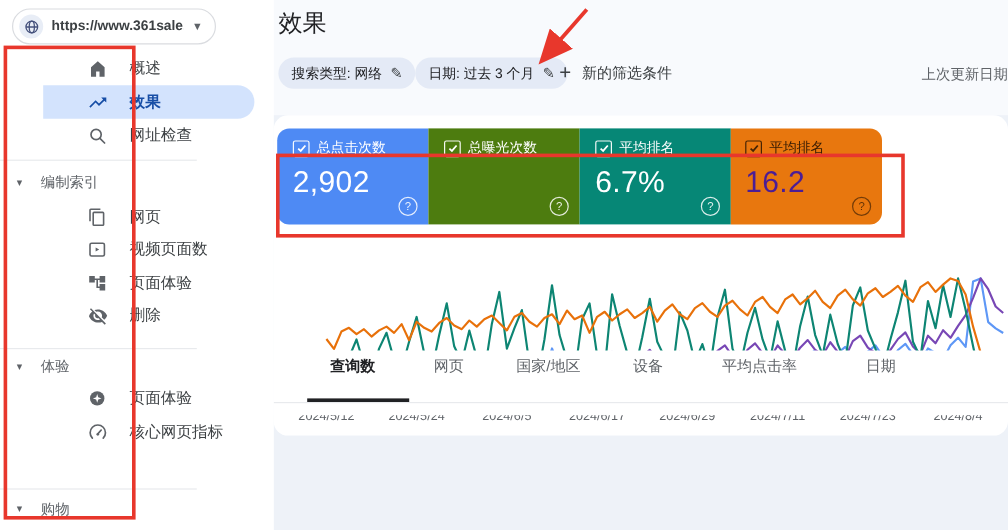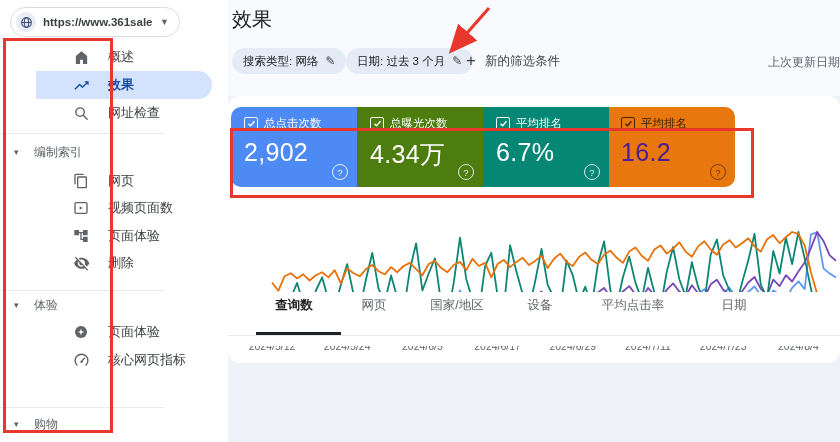--- a/index.html
+++ b/index.html
@@ -238,21 +238,20 @@
 
       <div class="metric-card" style="background: #4d7c0f;">
         <div class="m-top">
           <span class="m-check">
             <svg class="iconsvg" width="9" height="9" viewBox="0 0 12 12" fill="none" stroke="#fff" stroke-width="2">
                 <path d="M2 6.5 4.8 9 10 3"></path>
               </svg>
           </span>
           <span class="m-label">总曝光次数</span>
         </div>
-        <div class="m-value">4.34万</div>
         <span class="m-help">?</span>
       </div>
 
       <div class="metric-card" style="background: rgb(6, 135, 118);">
         <div class="m-top">
           <span class="m-check">
             <svg class="iconsvg" width="9" height="9" viewBox="0 0 12 12" fill="none" stroke="#fff" stroke-width="2">
                 <path d="M2 6.5 4.8 9 10 3"></path>
               </svg>
           </span>

